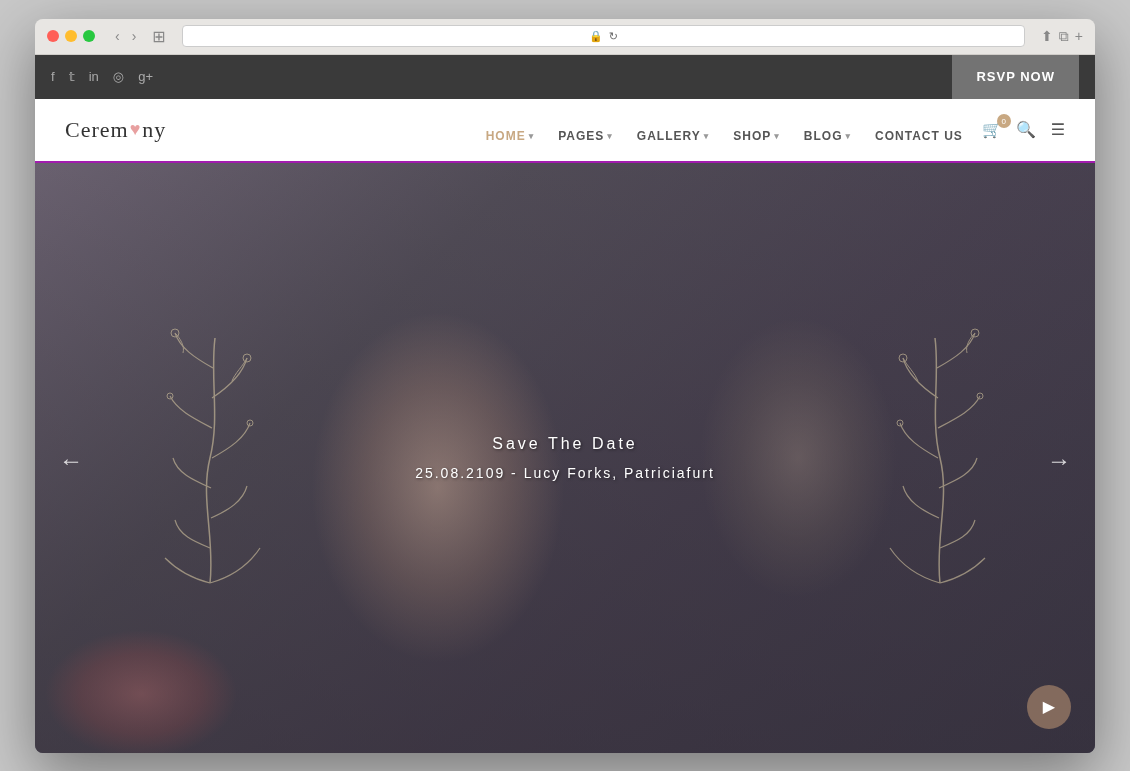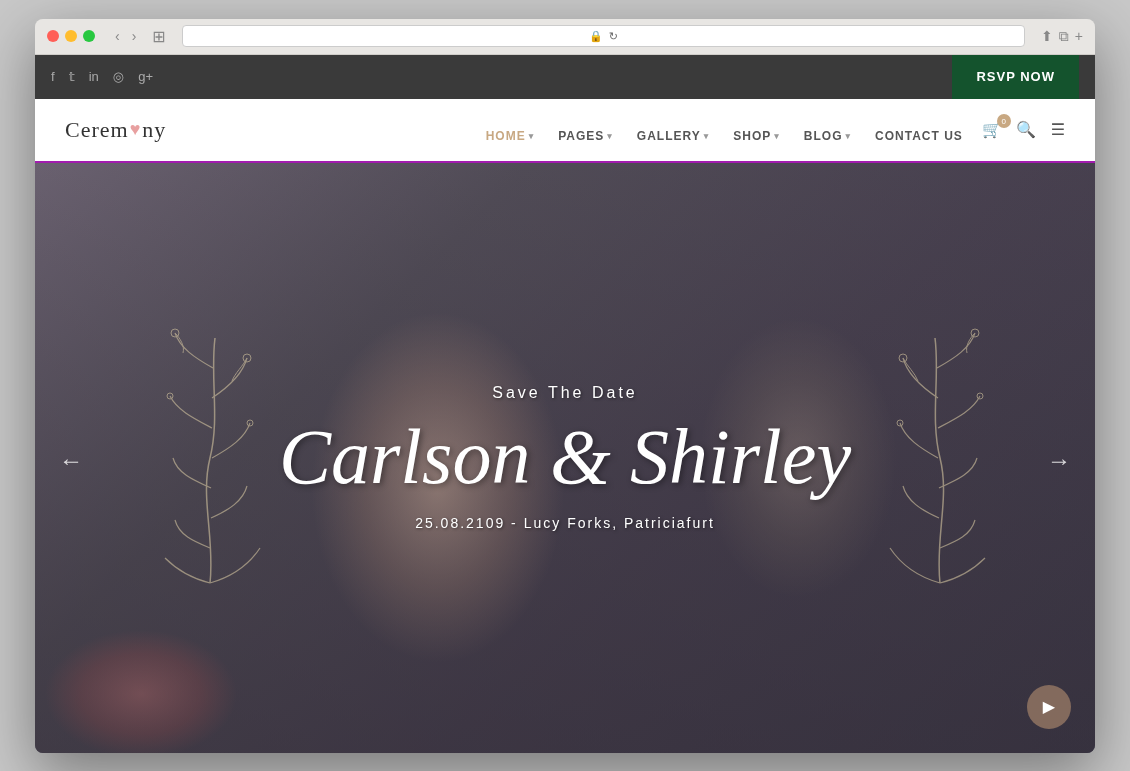--- a/index.html
+++ b/index.html
@@ -97,21 +97,21 @@
       align-items: center;
     }
     .social-icon {
       color: #aaa;
       font-size: 13px;
       cursor: pointer;
       text-decoration: none;
     }
     .rsvp-button {
       margin-left: auto;
-      background: #14532d;
+      background: #737373;
       color: white;
       border: none;
       padding: 0 24px;
       height: 44px;
       font-size: 13px;
       font-weight: 600;
       letter-spacing: 1px;
       cursor: pointer;
       text-transform: uppercase;
     }
@@ -426,21 +426,20 @@
         <circle cx="28" cy="40" r="4" stroke="#d4c5a0" stroke-width="1" fill="none"></circle>
         <circle cx="105" cy="78" r="3" stroke="#d4c5a0" stroke-width="1" fill="none"></circle>
         <circle cx="25" cy="105" r="3" stroke="#d4c5a0" stroke-width="1" fill="none"></circle>
         <path d="M65,265 C40,258 25,245 15,230" stroke="#d4c5a0" stroke-width="1.2" fill="none"></path>
         <path d="M65,265 C85,260 100,250 110,240" stroke="#d4c5a0" stroke-width="1.2" fill="none"></path>
       </svg>
     </div>
 
     <div class="hero-content">
       <p class="hero-subtitle">Save The Date</p>
-      <h1 class="hero-title">Carlson &amp; Shirley</h1>
       <p class="hero-date">25.08.2109 - Lucy Forks, Patriciafurt</p>
     </div>
 
     <button class="slider-arrow slider-arrow-left">←</button>
     <button class="slider-arrow slider-arrow-right">→</button>
 
     <button class="play-btn">▶</button>
   </div>
 
 </div>

